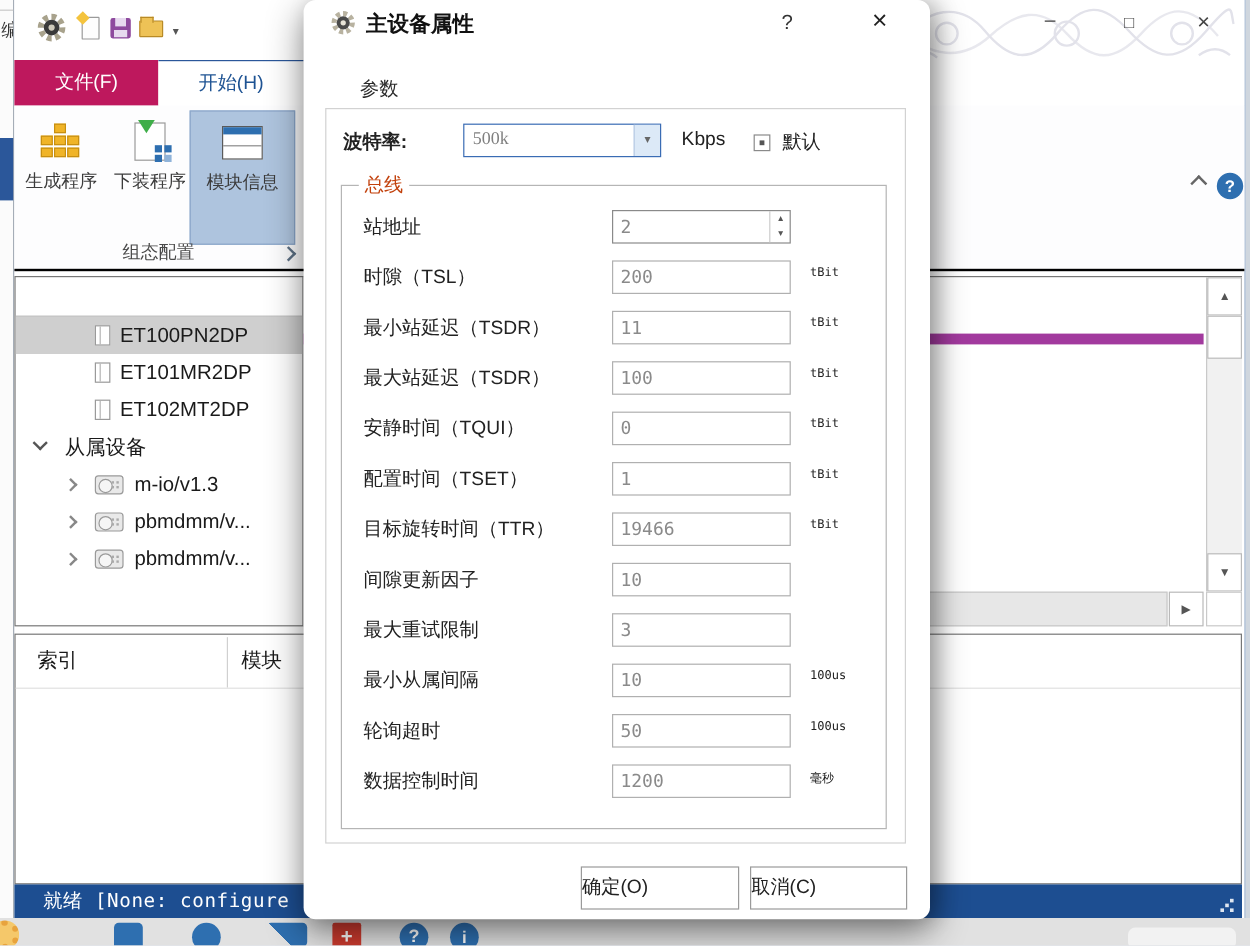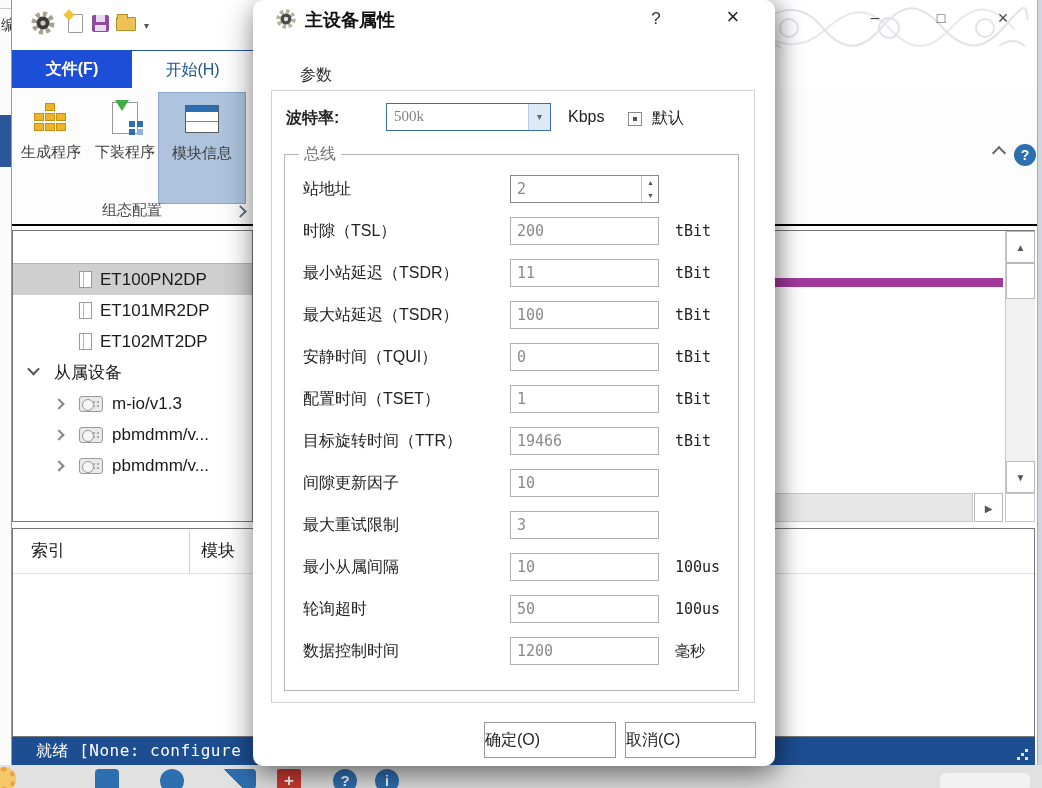--- a/index.html
+++ b/index.html
@@ -29,21 +29,21 @@
 
   
   .ornament { position:absolute; right:8px; top:0; }
 
   
   .winbtn { position:absolute; top:4px; width:30px; height:28px; text-align:center; line-height:28px; font-size:16px; color:#444; }
   .winbtn.min { left:848px; } .winbtn.max { left:914px; font-size:14px; } .winbtn.close { left:976px; font-size:18px; }
 
   
   .tabrow { position:absolute; left:0; top:50px; width:100%; height:38px; background:#fff; }
-  .tab-file { position:absolute; left:0; top:0; width:120px; height:38px; background:#1d4ed8; color:#fff; font-size:16px; text-align:center; line-height:38px;font-weight:bold; }
+  .tab-file { position:absolute; left:0; top:0; width:120px; height:38px; background:#be185d; color:#fff; font-size:16px; text-align:center; line-height:38px; }
   .tab-home { position:absolute; left:120px; top:0; width:121px; height:38px; background:#fff; color:#1e5393; font-size:16px; text-align:center; line-height:38px; border-top:1px solid #2b579a; }
 
   
   .ribbon { position:absolute; left:0; top:88px; width:100%; height:138px; background:#fdfdfe; border-bottom:2px solid #000000; }
   .rbtn { position:absolute; top:4px; height:112px; text-align:center; font-size:15px; color:#3c3c3c; padding-top:4px; }
   .rbtn .ic { height:44px; display:flex; align-items:center; justify-content:center; }
   .rbtn .lbl { line-height:23px; }
   .rbtn.b1 { left:8px;  width:62px; }
   .rbtn.b2 { left:72px; width:82px; }
   .rbtn.b3 { left:146px; width:88px; background:#aec4de; border:1px solid #8aa6c9; }
@@ -141,26 +141,26 @@
   .baud-label { position:absolute; left:14px; top:17px; font-size:16px;font-weight:bold; }
   .combo { position:absolute; left:114px; top:12px; width:165px; height:28px; border:1px solid #3a6cb4; background:#fff; }
   .combo .val { position:absolute; left:7px; top:4px; font-size:15px; color:#808080; font-family:Liberation Serif, serif; }
   .combo .dd { position:absolute; right:0; top:0; width:22px; height:26px; background:#dce9f7; border-left:1px solid #b8cbe4; color:#666; font-size:10px; text-align:center; line-height:26px; }
   .baud-unit { position:absolute; left:296px; top:17px; font-size:16px; }
   .chkbox { position:absolute; left:356px; top:21px; width:14px; height:14px; border:1px solid #8a8a8a; background:#fff; }
   .chkbox::before { content:""; position:absolute; left:4px; top:4px; width:4px; height:4px; background:#555; }
   .chk-label { position:absolute; left:380px; top:17px; font-size:16px; }
 
   .groupbox { position:absolute; left:12px; top:63px; width:455px; height:537px; border:1px solid #b5b5b5; }
-  .groupbox legend, .gb-legend { position:absolute; left:14px; top:-11px; background:#fff; padding:0 5px; font-size:16px; color:#737373; }
+  .groupbox legend, .gb-legend { position:absolute; left:14px; top:-11px; background:#fff; padding:0 5px; font-size:16px; color:#c2410c; }
   .frow { position:absolute; left:0; width:100%; height:30px; }
   .frow .flabel { position:absolute; left:18px; top:4px; font-size:16px; color:#222; white-space:nowrap; }
   .frow .fin { position:absolute; left:225px; top:0; width:149px; height:28px; border:1px solid #b0b0b0; background:#fff;
                color:#8a8a8a; font-size:15px; font-family:"DejaVu Sans Mono",monospace; padding:0 20px 0 6px; outline:none; }
-  .frow .funit { position:absolute; left:390px; top:5px; font-size:15px; color:#222; font-family:"DejaVu Sans Mono",monospace; }
+  .frow .funit { position:absolute; left:390px; top:5px; font-size:10px; color:#222; font-family:"DejaVu Sans Mono",monospace; }
   .frow.r0 .fin { border-color:#8a8a8a; }
   .spinner { position:absolute; left:356px; top:1px; width:17px; height:26px; border-left:1px solid #ccc; }
   .spinner .s { position:absolute; left:0; width:17px; height:13px; font-size:7px; color:#555; text-align:center; line-height:13px; }
   .spinner .su { top:0; } .spinner .sd { top:13px; }
 
   .dlg-btn { position:absolute; top:722px; height:36px; background:#fff; border:1px solid #9a9a9a; font-size:16px; color:#222;
              line-height:34px; font-family:"Liberation Sans",sans-serif; }
   .btn-ok { left:231px; width:132px; }
   .btn-cancel { left:372px; width:131px; }
 

